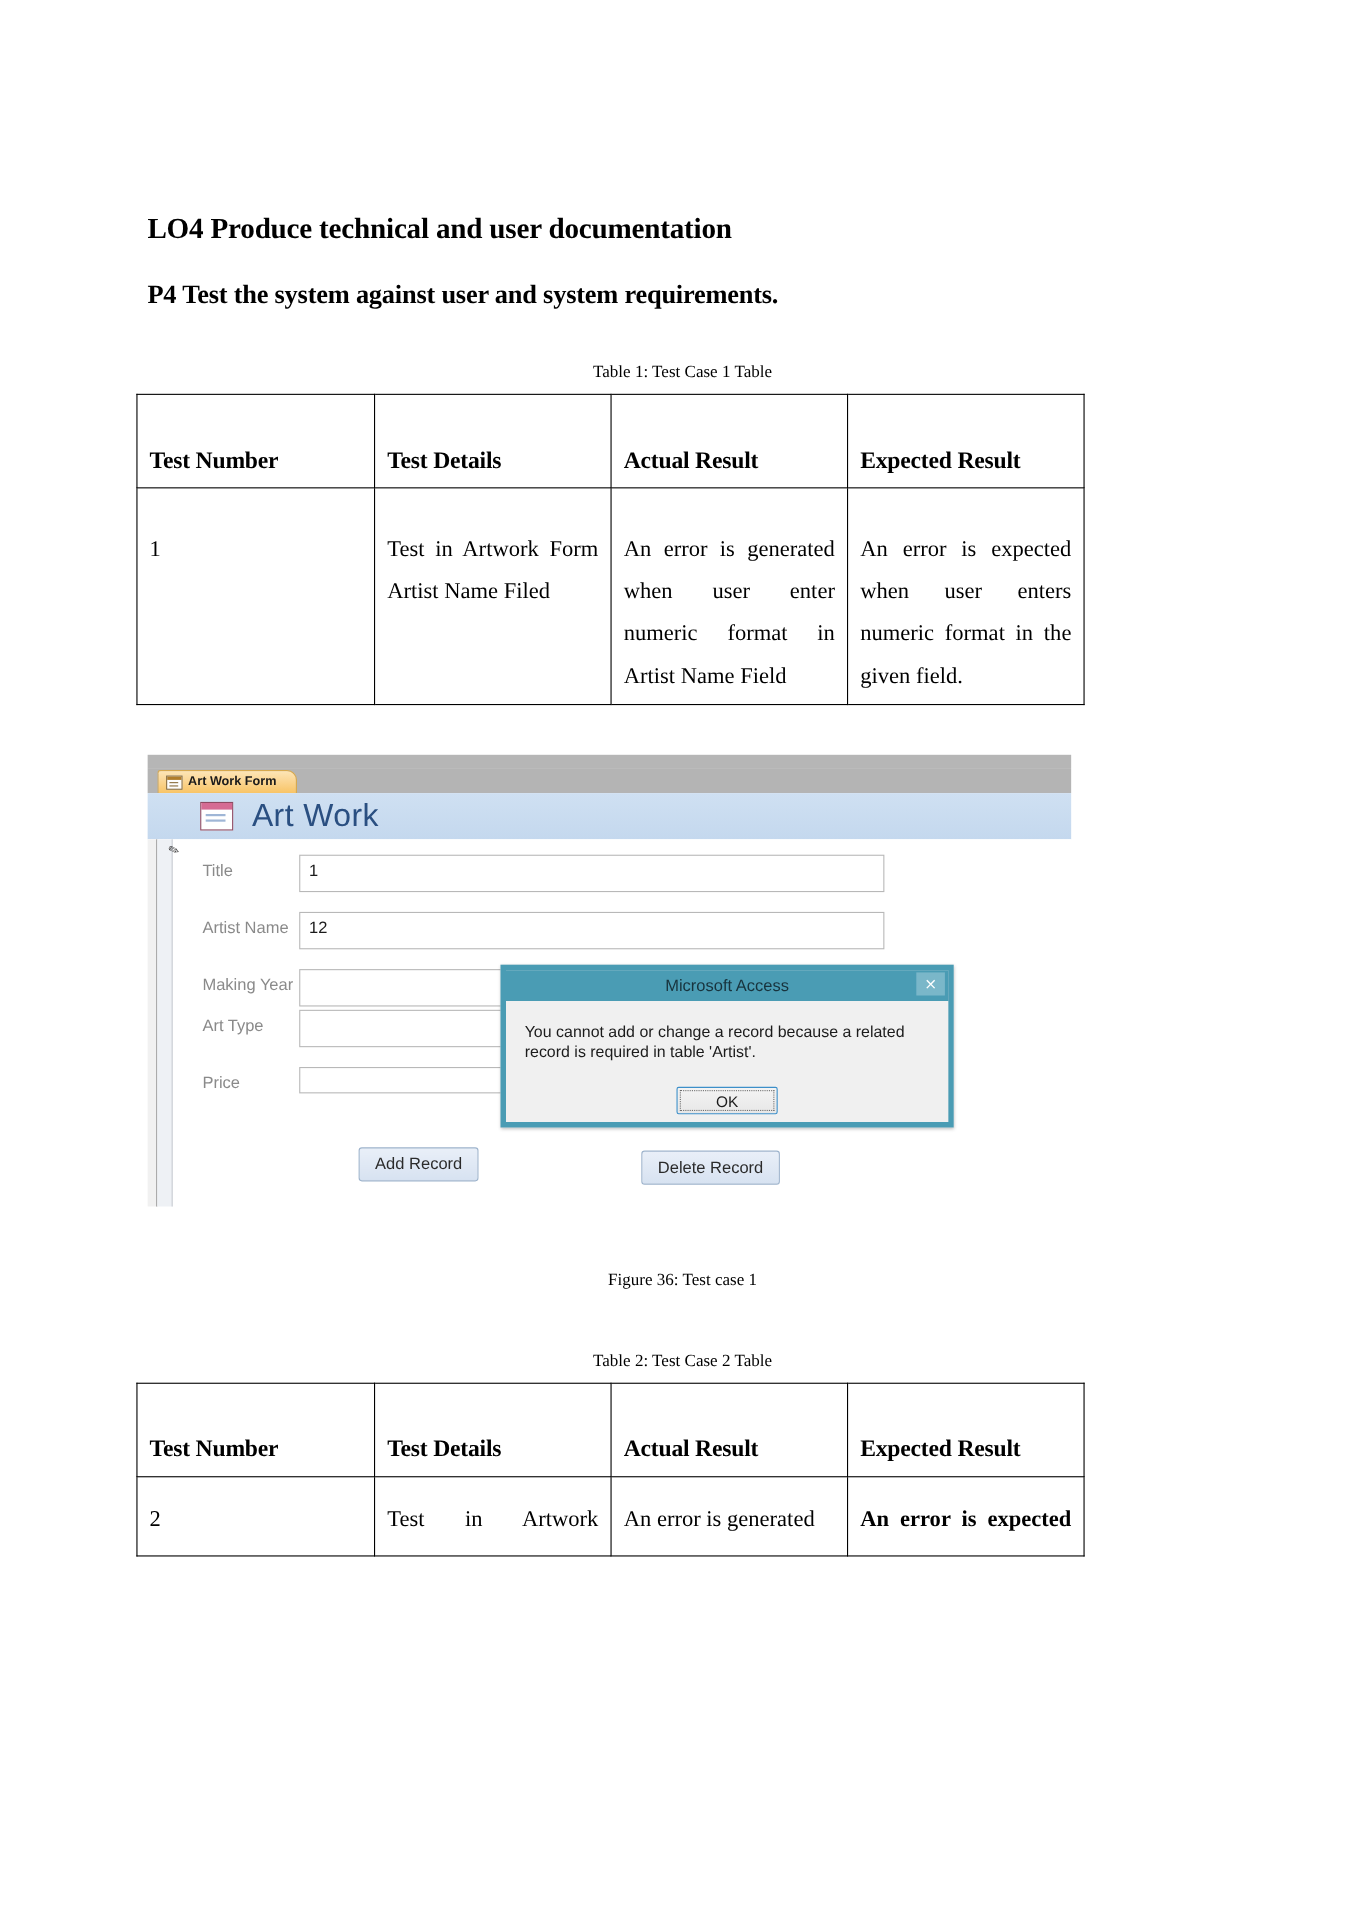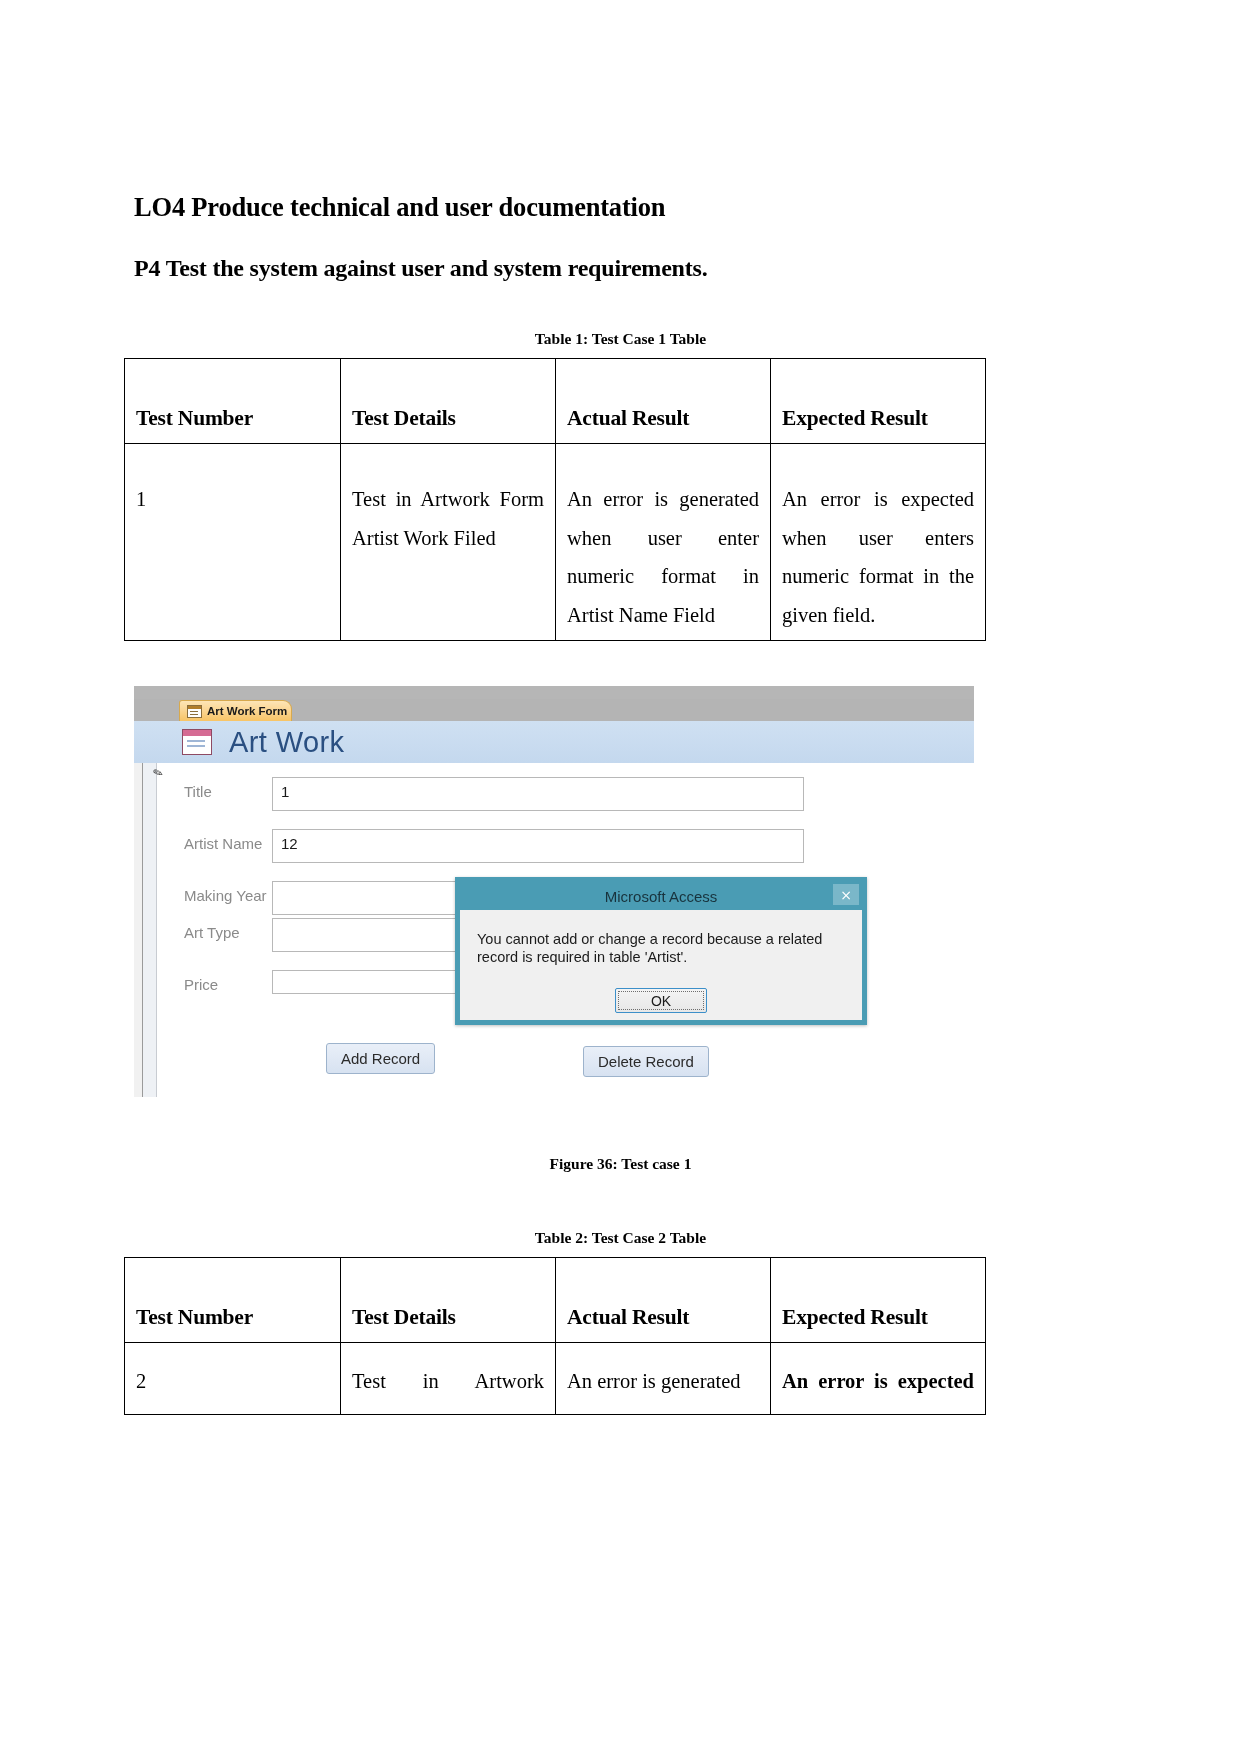--- a/index.html
+++ b/index.html
@@ -35,21 +35,21 @@
   #h-lo4 { top: 180px; font-size: 26.5px; }
   #h-p4  { top: 243px; font-size: 24px; }
 
   
   .caption {
     position: absolute;
     width: 1241px;
     left: 0;
     text-align: center;
     font-family: "Liberation Serif", "DejaVu Serif", serif;
-    font-weight: bold;
+    font-weight: normal;
     font-size: 15.5px;
     color: #000;
   }
   #cap-table1 { top: 330px; }
   #cap-fig36  { top: 1155px; }
   #cap-table2 { top: 1229px; }
 
   
   table.doc-table {
     position: absolute;
@@ -129,30 +129,29 @@
   .ss-tabstrip {
     position: absolute;
     left: 0; top: 13px;
     width: 840px; height: 22px;
     background: #b4b4b4;
   }
   .ss-tab {
     position: absolute;
     left: 9px; top: 1px;
     height: 21px;
-    padding: 0 4px 0 7px;
+    padding: 0 18px 0 7px;
     background: linear-gradient(to bottom, #fde5b6 0%, #fbd694 45%, #f8c466 100%);
     border: 1px solid #d7a94e;
     border-bottom: none;
     border-radius: 3px 9px 0 0;
     display: flex;
     align-items: center;
     gap: 5px;
     box-sizing: border-box;
-    margin-left: 36px;
   }
   .ss-tab .tab-label {
     font-family: "Liberation Sans", "DejaVu Sans", sans-serif;
     font-size: 11.5px;
     font-weight: bold;
     color: #1a1a1a;
     white-space: nowrap;
   }
   .form-icon {
     width: 13px; height: 11px;
@@ -409,21 +408,21 @@
         </td>
         <td class="th-cell">
           <span class="txt">Expected Result</span>
         </td>
       </tr>
       <tr>
         <td class="td-cell">
           <div class="body-txt plain">1</div>
         </td>
         <td class="td-cell">
-          <div class="body-txt">Test in Artwork Form Artist Work Filed</div>
+          <div class="body-txt">Test in Artwork Form Artist Name Filed</div>
         </td>
         <td class="td-cell">
           <div class="body-txt">An error is generated when user enter numeric format in Artist Name Field</div>
         </td>
         <td class="td-cell">
           <div class="body-txt">An error is expected when user enters numeric format in the given field.</div>
         </td>
       </tr>
     </tbody>
   </table>

